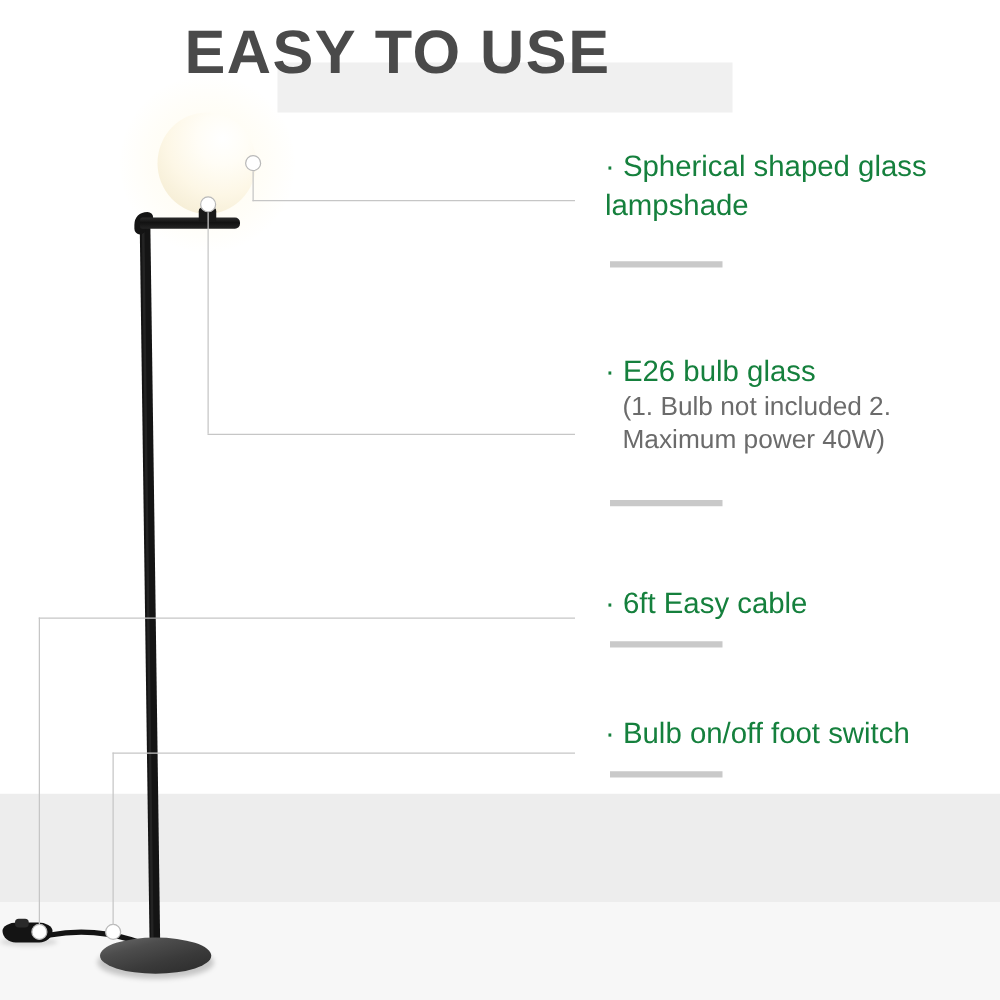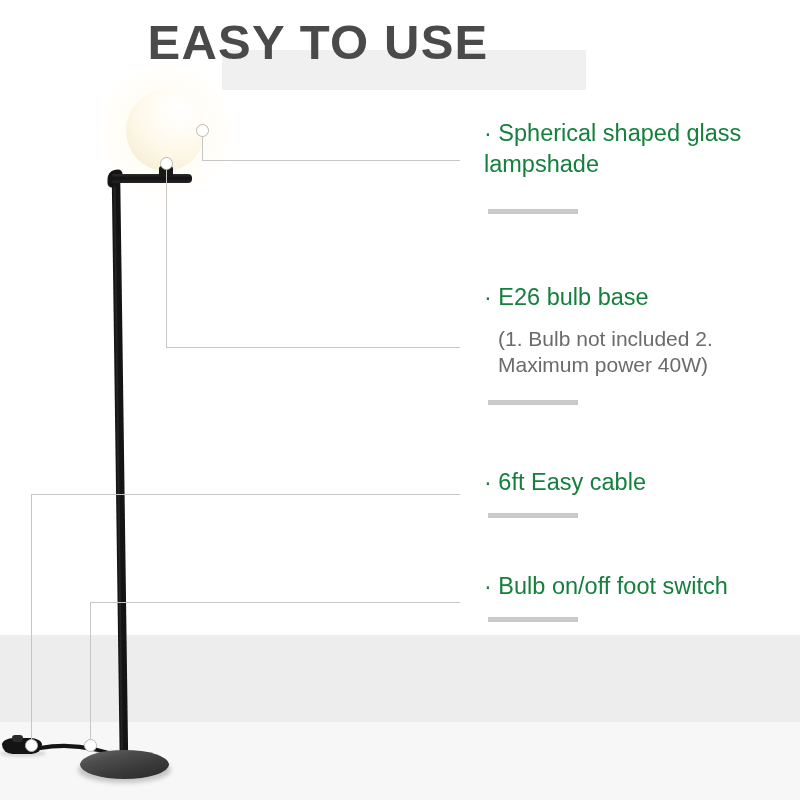--- a/index.html
+++ b/index.html
@@ -69,21 +69,21 @@
     color: #15803d;
     line-height: 31px;
     white-space: pre-line;
     font-family: "Liberation Sans", sans-serif;
   }
   .callout-sub {
     font-size: 21px;
     color: #6b6b6b;
     line-height: 26px;
     margin-left: 14px;
-    margin-top: 13px;
+    margin-top: 0;
     font-family: "Liberation Sans", sans-serif;
   }
   .underline-bar {
     position: absolute;
     left: 488px;
     width: 90px;
     height: 5px;
     background: #c9c9c9;
   }
 
@@ -250,21 +250,21 @@
   <div class="leader leader-v" style="left:31px; top:494px; height:246px;"></div>
   <div class="leader leader-h" style="left:31px; top:494px; width:429px;"></div>
 
   <div class="callout" style="top:118px;">
     <div class="callout-main">· Spherical shaped glass
 lampshade</div>
   </div>
   <div class="underline-bar" style="top:209px;"></div>
 
   <div class="callout" style="top:282px;">
-    <div class="callout-main">· E26 bulb base</div>
+    <div class="callout-main">· E26 bulb glass</div>
     <div class="callout-sub">(1. Bulb not included
 2. Maximum power 40W)</div>
   </div>
   <div class="underline-bar" style="top:400px;"></div>
 
   <div class="callout" style="top:467px;">
     <div class="callout-main">· 6ft Easy cable</div>
   </div>
   <div class="underline-bar" style="top:513px;"></div>
 

